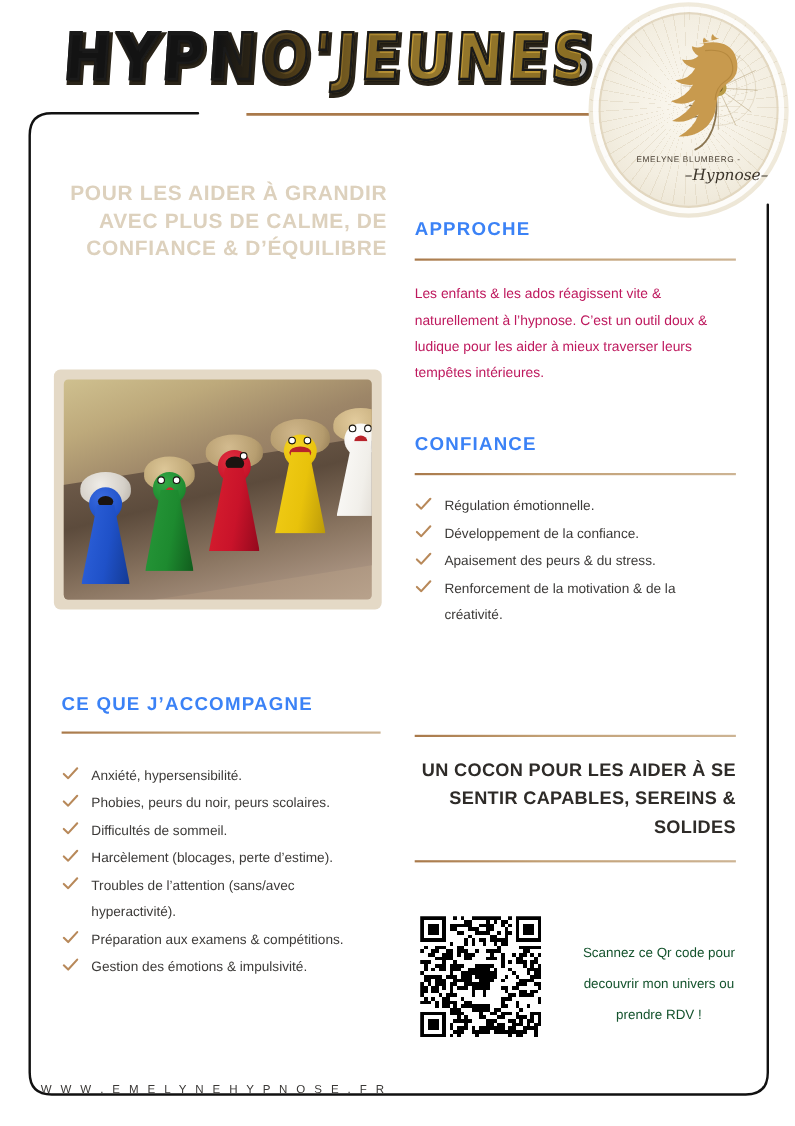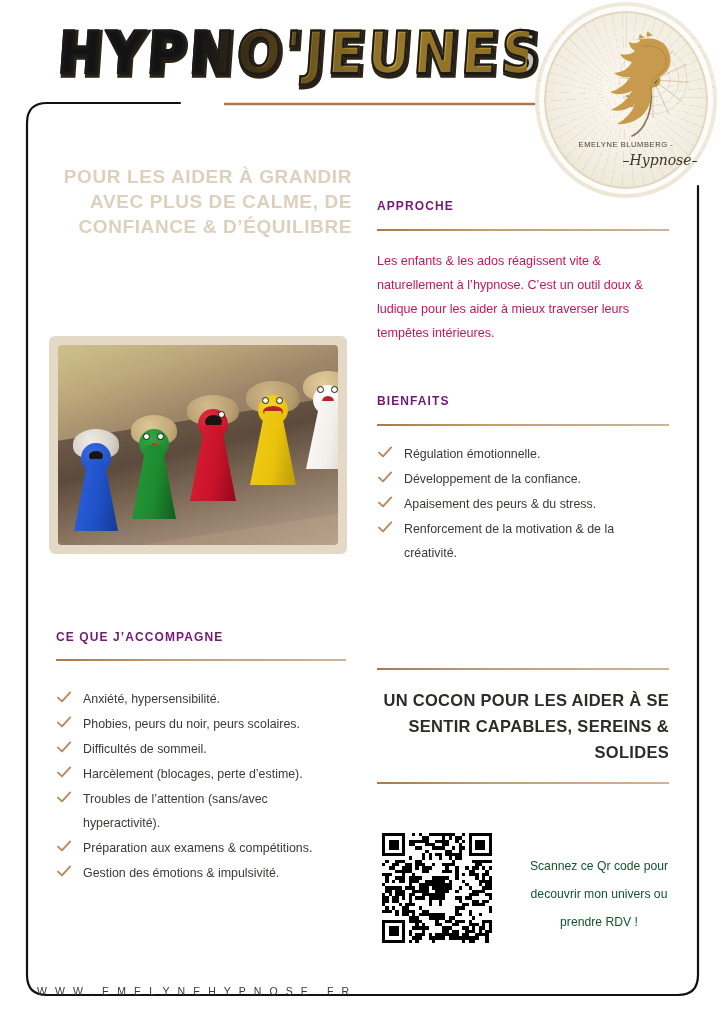--- a/index.html
+++ b/index.html
@@ -138,22 +138,22 @@
   .peg .eyeL { left: 46%; margin-left: -10px; }
   .peg .eyeR { left: 54%; margin-left: 2px; }
   .peg .mouth {
     position: absolute; left: 50%; top: 3px; margin-left: -7px;
     width: 14px; height: 10px; border-radius: 50%;
     background: #1a1410;
   }
 
   
   .sec-h {
-    font-size: 12px; font-weight: bold; letter-spacing: 1.1px;
-    color: #701a75;
+    font-size: 17px; font-weight: bold; letter-spacing: 1.1px;
+    color: #3b82f6;
     font-family: "Liberation Sans", sans-serif;
   }
   .rule {
     height: 2px;
     background: linear-gradient(90deg,#a9794a 0%,#c2a075 40%,#cdb494 100%);
   }
 
   
   .approche { position: absolute; left: 377px; top: 199px; width: 292px; }
   .approche .rule { margin-top: 16px; }
@@ -327,21 +327,21 @@
   </div>
 </div>
 
 <section class="approche">
   <h2 class="sec-h">APPROCHE</h2>
   <div class="rule"></div>
   <p>Les enfants &amp; les ados réagissent vite &amp; naturellement à l’hypnose. C’est un outil doux &amp; ludique pour les aider à mieux traverser leurs tempêtes intérieures.</p>
 </section>
 
 <section class="bienfaits">
-  <h2 class="sec-h">BIENFAITS</h2>
+  <h2 class="sec-h">CONFIANCE</h2>
   <div class="rule"></div>
   <ul class="check-list">
       <li><svg class="tick" viewBox="0 0 16 16">
           <path d="M2 8.6 L6 12.4 L14.2 3.4" fill="none" stroke="#b8895a" stroke-width="1.9" stroke-linecap="round" stroke-linejoin="round"></path>
         </svg><span>Régulation émotionnelle.</span></li>
       <li><svg class="tick" viewBox="0 0 16 16">
           <path d="M2 8.6 L6 12.4 L14.2 3.4" fill="none" stroke="#b8895a" stroke-width="1.9" stroke-linecap="round" stroke-linejoin="round"></path>
         </svg><span>Développement de la confiance.</span></li>
       <li><svg class="tick" viewBox="0 0 16 16">
           <path d="M2 8.6 L6 12.4 L14.2 3.4" fill="none" stroke="#b8895a" stroke-width="1.9" stroke-linecap="round" stroke-linejoin="round"></path>

